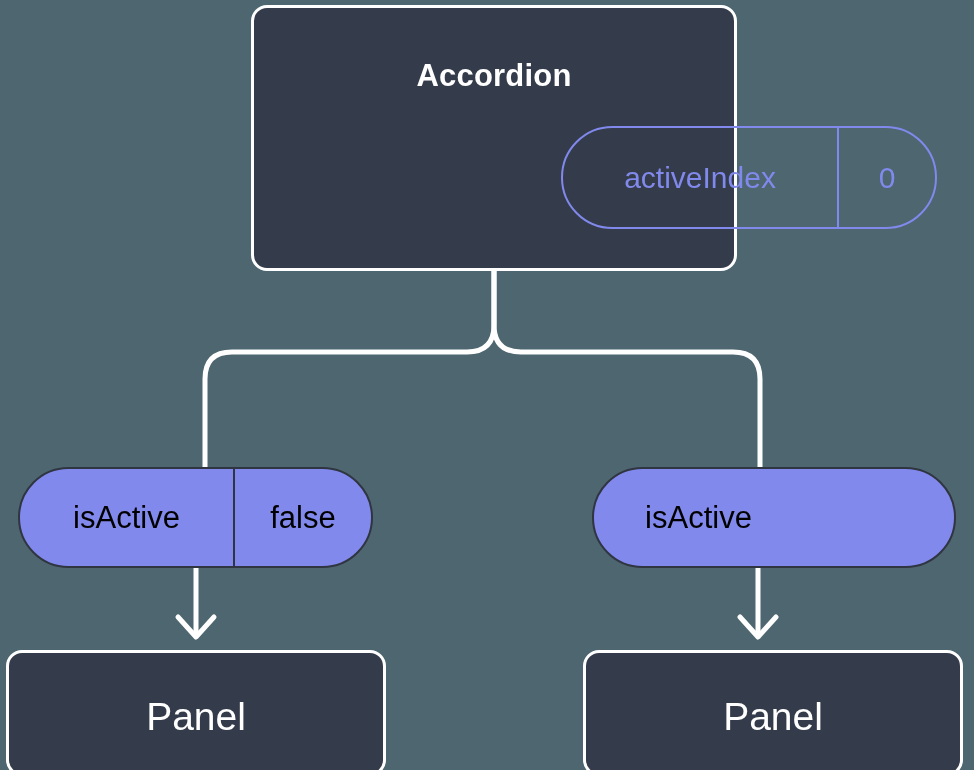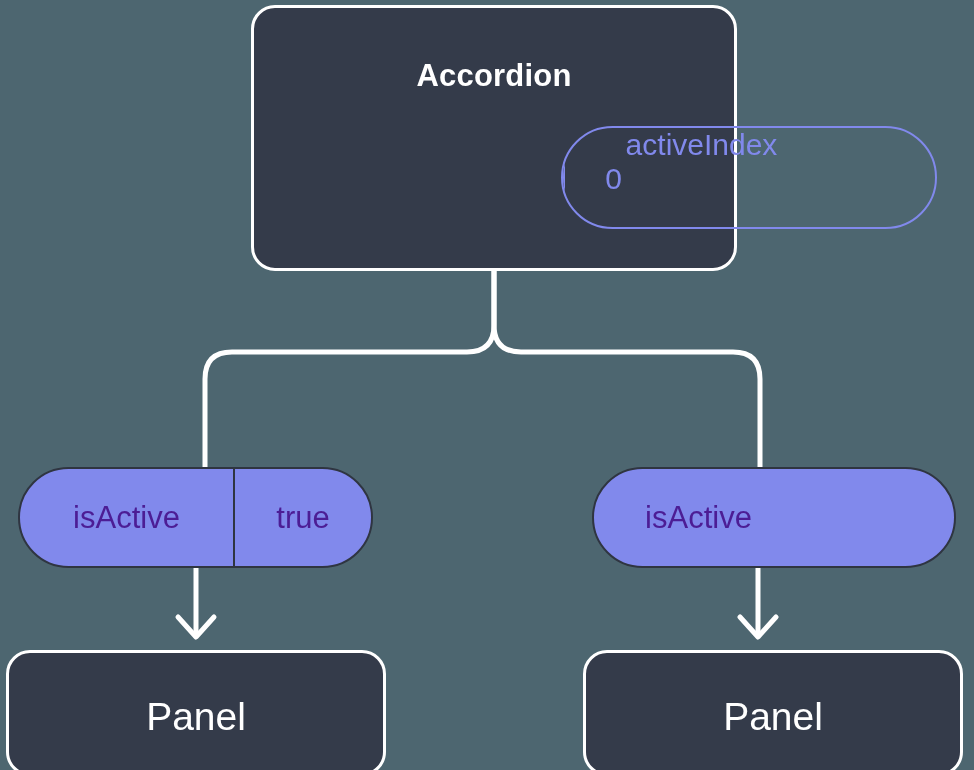--- a/index.html
+++ b/index.html
@@ -26,21 +26,21 @@
     height: 770px;
     pointer-events: none;
   }
 
   
   .card {
     position: absolute;
     box-sizing: border-box;
     background: #343b4a;
     border: 3px solid #ffffff;
-    border-radius: 24px;
+    border-radius: 16px;
   }
   #accordion-card {
     left: 251px;
     top: 5px;
     width: 486px;
     height: 266px;
   }
   .card-title {
     position: absolute;
     left: 0;
@@ -86,33 +86,32 @@
   }
   .pill-outline .pill-val {
     border-left: 2px solid #8189ec;
   }
 
   #active-index-pill {
     left: 307px;
     top: 118px;
     width: 376px;
     height: 103px;
-    flex-direction: column;
   }
   #active-index-pill .pill-key { width: 277px; }
   #active-index-pill .pill-val { width: 99px; }
 
   
   .pill-filled {
     background: #8189ec;
     border: 2px solid #2f3541;
   }
   .pill-filled .pill-key,
   .pill-filled .pill-val {
-    color: #4c1d95;
+    color: #000000;
     font-size: 31px;
     font-weight: 400;
   }
   .pill-filled .pill-val {
     border-left: 2px solid #2f3541;
   }
 
   #left-isactive-pill {
     left: 18px;
     top: 467px;
@@ -191,21 +190,21 @@
     <div id="accordion-title" class="card-title">Accordion</div>
 
     <div id="active-index-pill" class="pill pill-outline">
       <span class="pill-key">activeIndex</span>
       <span class="pill-val">0</span>
     </div>
   </div>
 
   <div id="left-isactive-pill" class="pill pill-filled">
     <span class="pill-key">isActive</span>
-    <span class="pill-val">true</span>
+    <span class="pill-val">false</span>
   </div>
 
   <div id="left-panel-card" class="card">
     <div class="panel-title">Panel</div>
   </div>
 
   <div id="right-isactive-pill" class="pill pill-filled">
     <span class="pill-key">isActive</span>
   </div>
 

